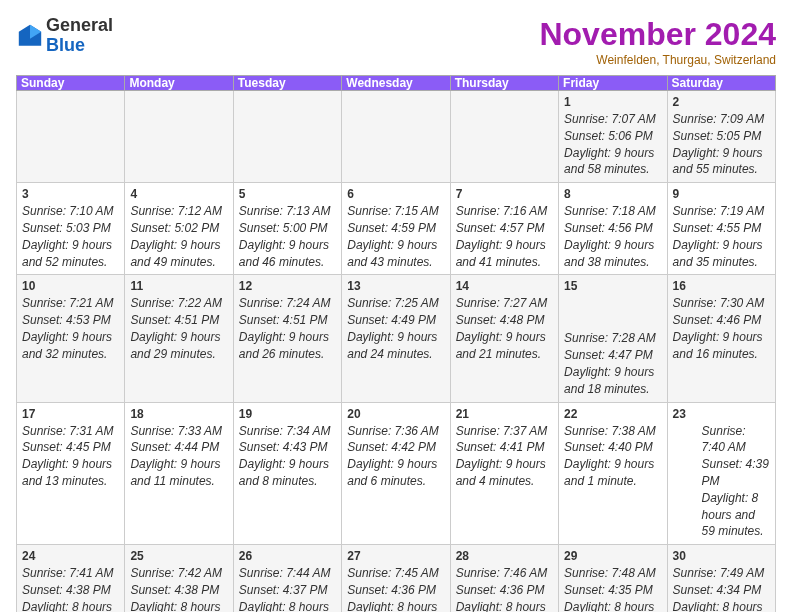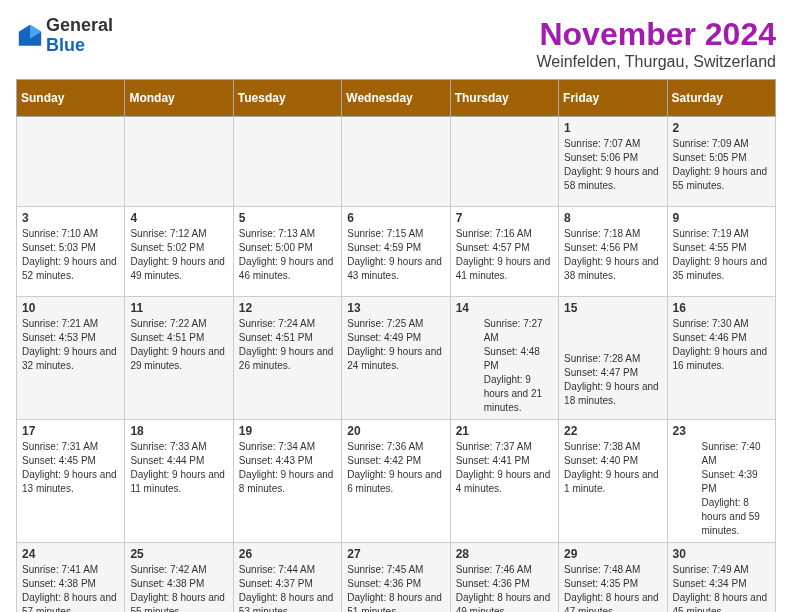--- a/index.html
+++ b/index.html
@@ -34,34 +34,34 @@
     }
     .title-block {
       text-align: right;
     }
     .month-title {
       font-size: 32px;
       font-weight: bold;
       color: #a21caf;
     }
     .location {
-      font-size: 16px;
-      color: #404040;
+      font-size: 12px;
+      color: #a16207;
     }
     table {
       width: 100%;
       border-collapse: collapse;
       table-layout: fixed;
     }
     thead tr th {
-      background-color: #a16207;
+      background-color: #8b5cf6;
       color: #fff;
       font-size: 12px;
       font-weight: bold;
-      padding: 11px 4px;
+      padding: 0 4px;
       text-align: left;
       border: 1px solid #aaa;
     }
     tbody tr td {
       vertical-align: top;
       border: 1px solid #ccc;
       padding: 4px 5px;
       font-size: 10.5px;
       color: #333;
       min-height: 80px;
@@ -73,23 +73,24 @@
     tbody tr:nth-child(even) td {
       background-color: #ffffff;
     }
     .day-num {
       font-weight: bold;
       font-size: 12px;
       display: block;
       margin-bottom: 2px;
     }
     .day-info {
-      font-size: 10px;
+      font-size: 12px;
       line-height: 1.4;
       color: #333;
+      font-style: italic;
     }
     .empty-cell {
       background-color: #f5f5f5;
     }
   </style>
 </head>
 <body>
 
 <div class="header">
   <div class="logo">
@@ -204,21 +205,21 @@
 Daylight: 9 hours and 26 minutes.</div>
         </td>
         <td>
           <span class="day-num">13</span>
           <div class="day-info" style="white-space: pre-line;">Sunrise: 7:25 AM
 Sunset: 4:49 PM
 Daylight: 9 hours and 24 minutes.</div>
         </td>
         <td>
           <span class="day-num">14</span>
-          <div class="day-info" style="white-space: pre-line; margin-left: 28px;">Sunrise: 7:27 AM
+          <div class="day-info" style="white-space: pre-line;">Sunrise: 7:27 AM
 Sunset: 4:48 PM
 Daylight: 9 hours and 21 minutes.</div>
         </td>
         <td>
           <span class="day-num">15</span>
           <div class="day-info" style="white-space: pre-line; margin-top: 37px;">Sunrise: 7:28 AM
 Sunset: 4:47 PM
 Daylight: 9 hours and 18 minutes.</div>
         </td>
         <td>

